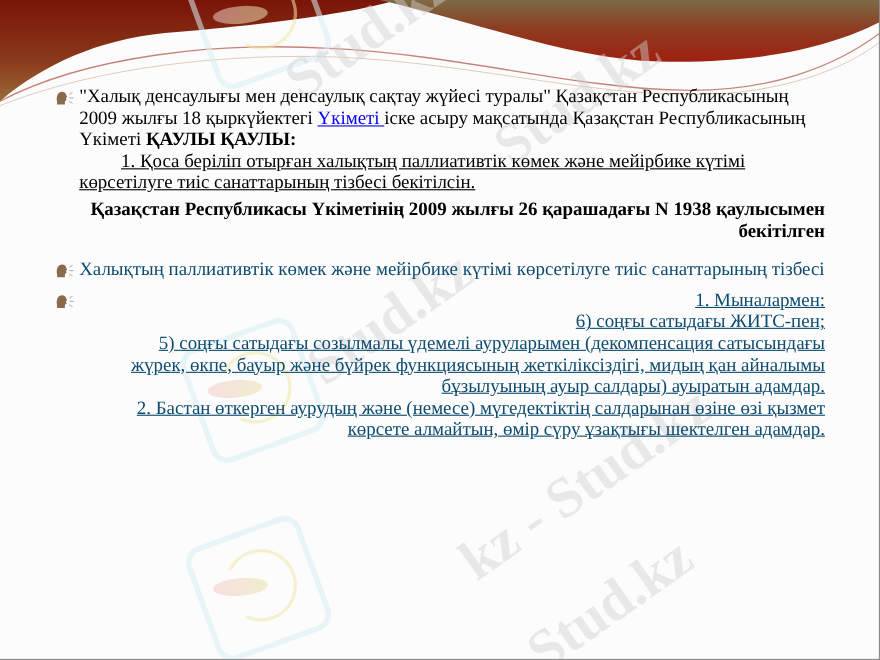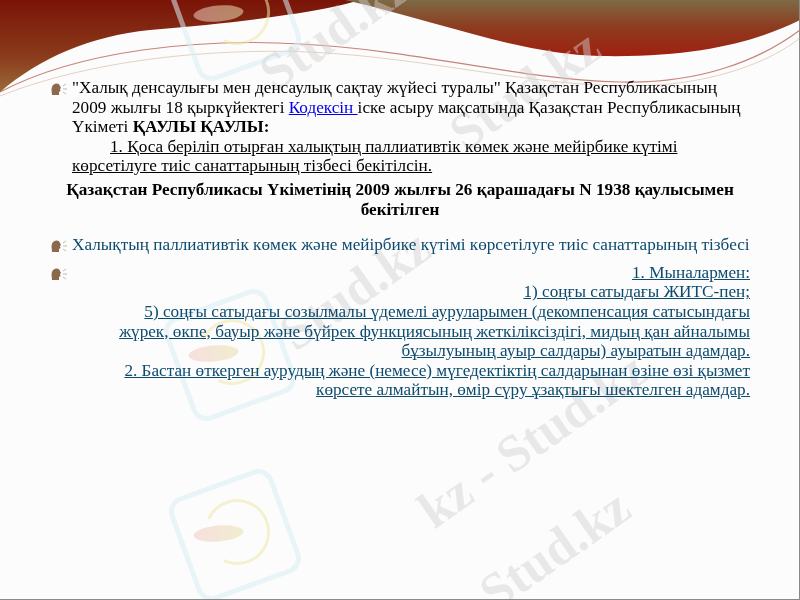--- a/index.html
+++ b/index.html
@@ -9,21 +9,21 @@
     .watermark { position:absolute; color:#d2d2d2; font-family:"Liberation Serif", serif; font-weight:bold; font-size:52px; transform:rotate(-35deg); opacity:0.45; white-space:nowrap; pointer-events:none; }
     .logo-wm { position:absolute; width:100px; height:100px; border:5px solid #d8eef4; border-radius:16px; transform:rotate(-20deg); opacity:0.55; }
     .logo-wm .ring { position:absolute; left:20px; top:15px; width:60px; height:60px; border-radius:50%; border:3px solid #f0e7a8; border-left-color:transparent; }
     .logo-wm .bird { position:absolute; left:10px; top:35px; width:50px; height:16px; background:linear-gradient(90deg,#f3c9c9,#e8e2a8); border-radius:50% 50% 50% 50%; transform:rotate(15deg); }
     .content { position:absolute; left:50px; top:78px; width:700px; font-size:17.2px; line-height:19.6px; color:#000; }
     .bullet { position:relative; padding-left:22px; }
     .bullet-icon { position:absolute; left:0; top:4px; width:18px; height:14px; }
     .indent { text-indent:38px; display:block;text-decoration:underline; }
     .link { color:#0000ee; text-decoration:underline; }
     .bold { font-weight:bold; }
-    .center-title { text-align:center; font-weight:bold; margin:4px 0 16px 0; width:700px; }
+    .center-title { text-align:right; font-weight:bold; margin:4px 0 16px 0; width:700px; }
     .red { color:#0c4a6e; }
   </style>
 </head>
 <body>
 
 <div class="slide">
 
   <svg class="header-svg" viewBox="0 0 800 110" preserveAspectRatio="none">
     <defs>
       <linearGradient id="gLeft" x1="0" y1="0" x2="0" y2="1">
@@ -63,39 +63,39 @@
   <div class="watermark" style="left:400px; top:410px;">kz - Stud.kz</div>
   <div class="watermark" style="left:470px; top:520px;">Stud.kz</div>
 
   <div class="content">
 
     <div class="bullet">
       <svg class="bullet-icon" viewBox="0 0 18 14">
         <path d="M2,13 C2,9 1,8 2,5 C3,1 9,0 10,4 L11,6 L10,7 L10.5,9 L9,10 L9,13 Z" fill="#8a6a4a"></path>
         <path d="M13,4 L16,2 M13,7 L17,7 M13,10 L16,12" stroke="#c8b8a8" stroke-width="1"></path>
       </svg>
-      <span> "Халық денсаулығы мен денсаулық сақтау жүйесі туралы" Қазақстан Республикасының 2009 жылғы 18 қыркүйектегі </span><a class="link" href="#">Кодексін </a><span>іске асыру мақсатында Қазақстан Республикасының Үкіметі </span><span class="bold">ҚАУЛЫ ҚАУЛЫ:</span>
+      <span> "Халық денсаулығы мен денсаулық сақтау жүйесі туралы" Қазақстан Республикасының 2009 жылғы 18 қыркүйектегі </span><a class="link" href="#">Үкіметі </a><span>іске асыру мақсатында Қазақстан Республикасының Үкіметі </span><span class="bold">ҚАУЛЫ ҚАУЛЫ:</span>
       <span class="indent">1. Қоса беріліп отырған халықтың паллиативтік көмек және мейірбике күтімі көрсетілуге тиіс санаттарының тізбесі бекітілсін.</span>
     </div>
 
     <div class="center-title">Қазақстан Республикасы Үкіметінің    2009 жылғы 26 қарашадағы N 1938 қаулысымен бекітілген</div>
 
     <div class="bullet red" style="margin-top:8px;">
       <svg class="bullet-icon" viewBox="0 0 18 14">
         <path d="M2,13 C2,9 1,8 2,5 C3,1 9,0 10,4 L11,6 L10,7 L10.5,9 L9,10 L9,13 Z" fill="#8a6a4a"></path>
         <path d="M13,4 L16,2 M13,7 L17,7 M13,10 L16,12" stroke="#c8b8a8" stroke-width="1"></path>
       </svg>
       <span>Халықтың паллиативтік көмек және мейірбике күтімі көрсетілуге тиіс санаттарының тізбесі</span>
     </div>
 
     <div class="bullet red" style="margin-top:8px;text-align:right;">
       <svg class="bullet-icon" viewBox="0 0 18 14">
         <path d="M2,13 C2,9 1,8 2,5 C3,1 9,0 10,4 L11,6 L10,7 L10.5,9 L9,10 L9,13 Z" fill="#8a6a4a"></path>
         <path d="M13,4 L16,2 M13,7 L17,7 M13,10 L16,12" stroke="#c8b8a8" stroke-width="1"></path>
       </svg>
       <span class="indent">1. Мыналармен:</span>
-      <span class="indent">1) соңғы сатыдағы ЖИТС-пен;</span>
+      <span class="indent">6) соңғы сатыдағы ЖИТС-пен;</span>
       <span class="indent">5) соңғы сатыдағы созылмалы үдемелі ауруларымен (декомпенсация сатысындағы жүрек, өкпе, бауыр және бүйрек функциясының жеткіліксіздігі, мидың қан айналымы бұзылуының ауыр салдары) ауыратын адамдар.</span>
       <span class="indent">2. Бастан өткерген аурудың және (немесе) мүгедектіктің салдарынан өзіне өзі қызмет көрсете алмайтын, өмір сүру ұзақтығы шектелген адамдар.</span>
     </div>
 
   </div>
 </div>
 
 </body></html>

